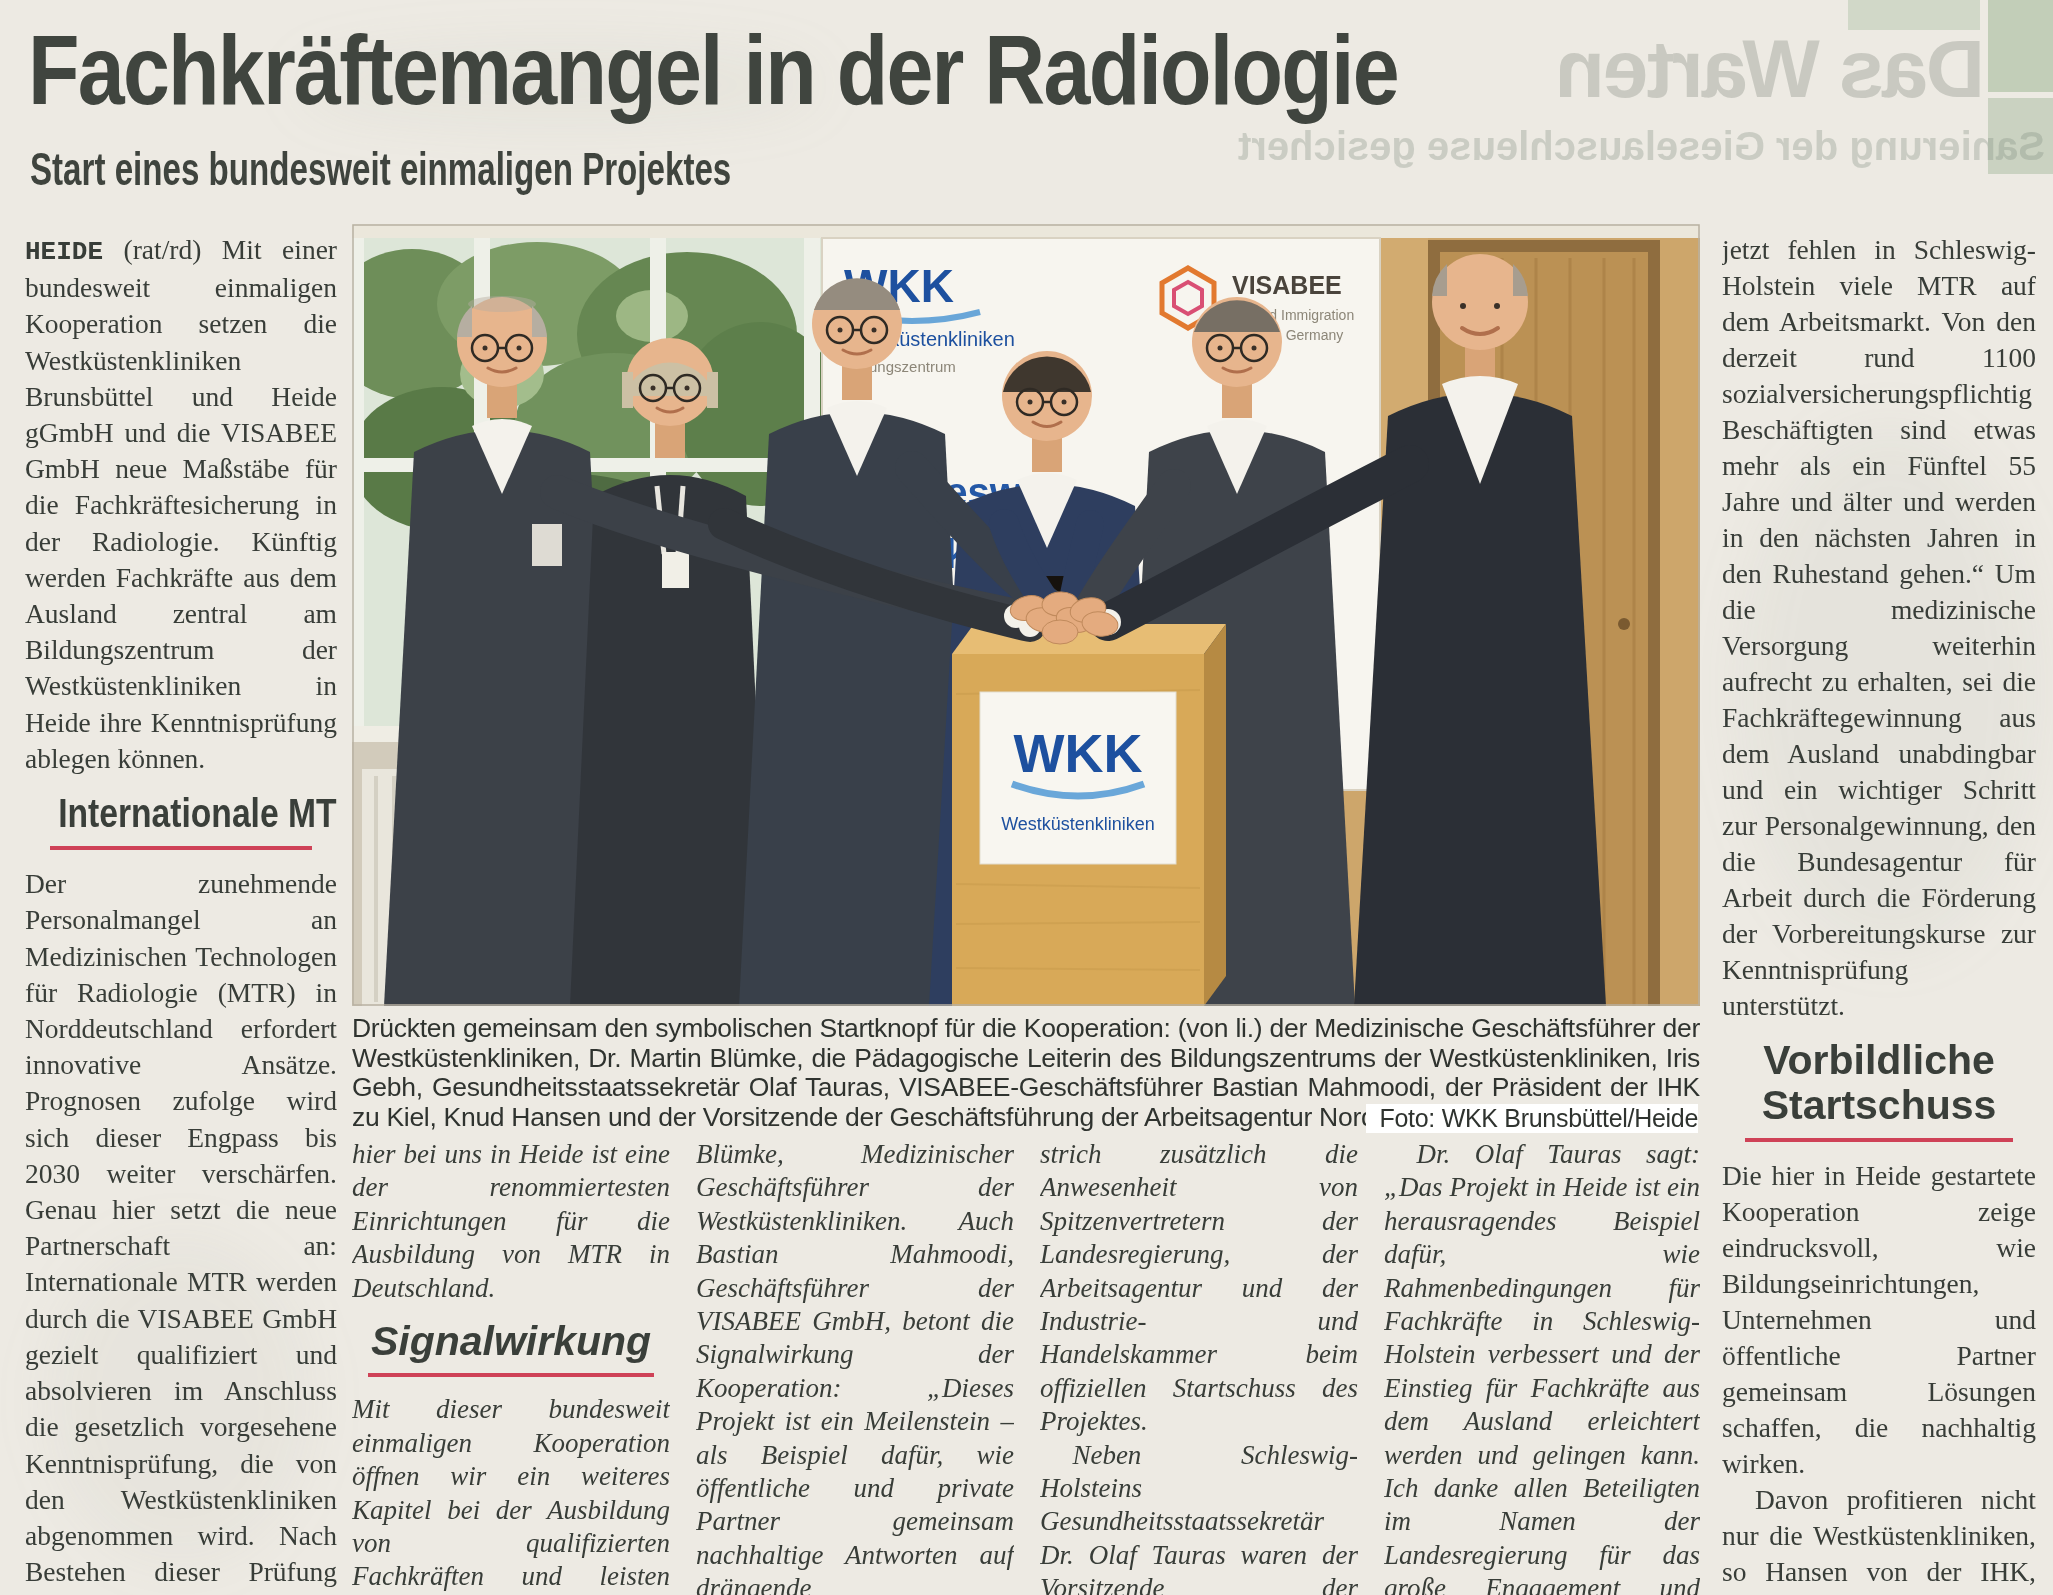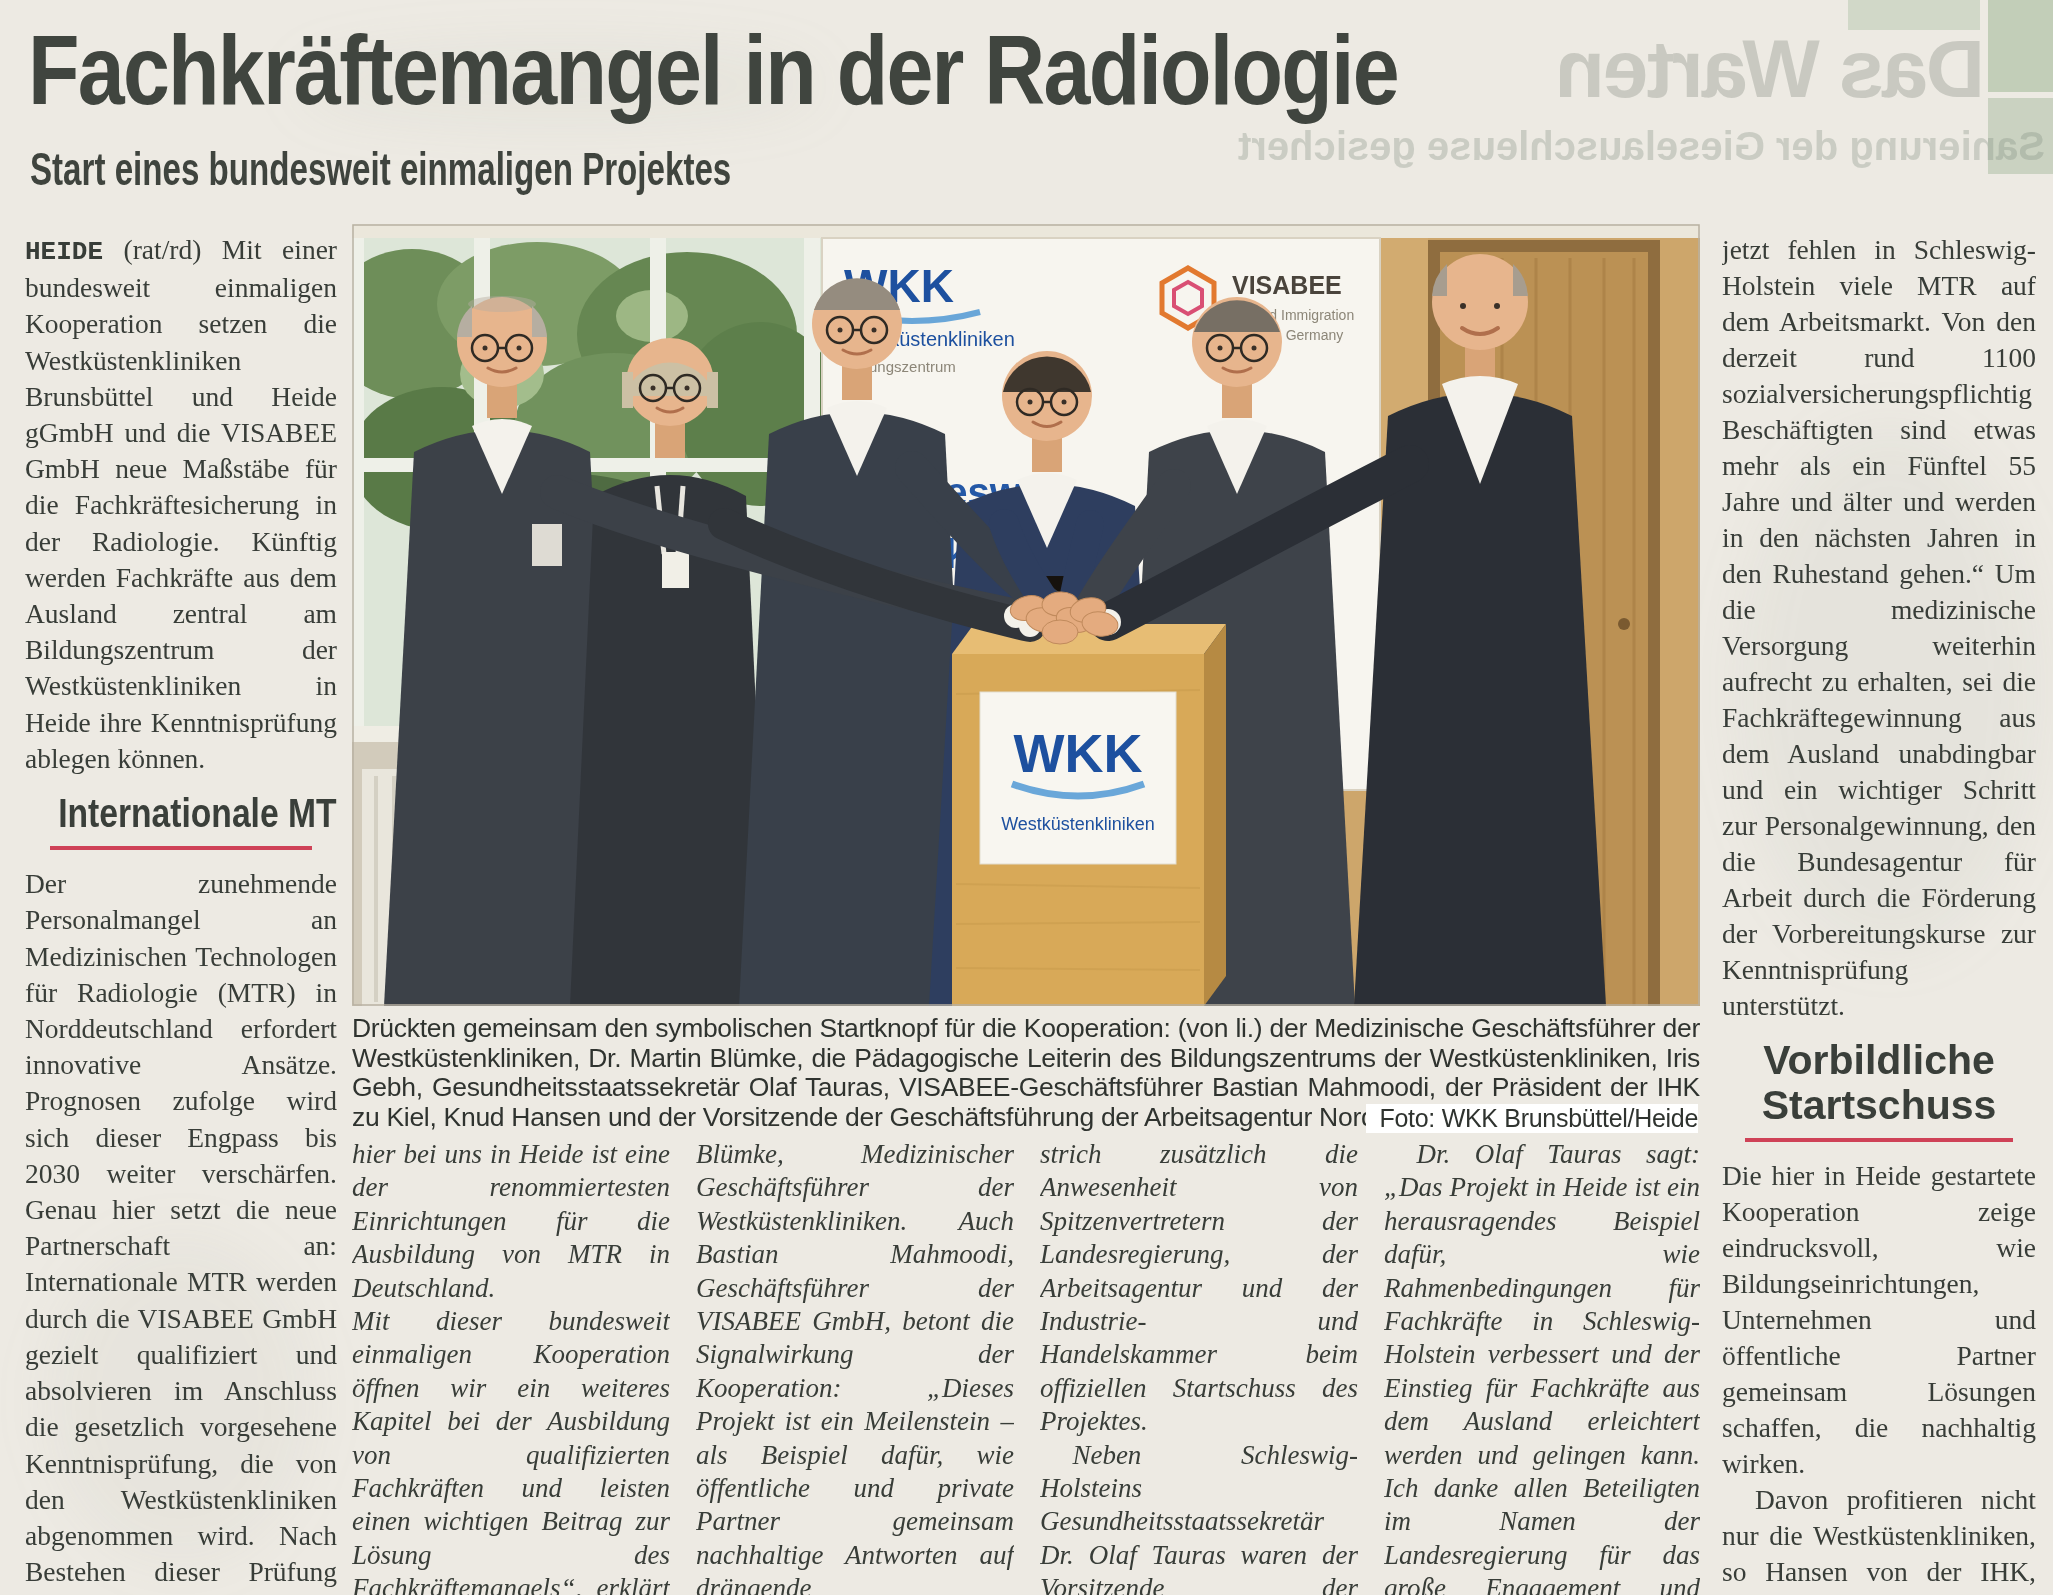--- a/index.html
+++ b/index.html
@@ -285,20 +285,24 @@
     </svg>
   </div>
 
   <div class="caption">
     <span>Drückten gemeinsam den symbolischen Startknopf für die Kooperation: (von li.) der Medizinische Geschäftsführer der Westküstenkliniken, Dr. Martin Blümke, die Pädagogische Leiterin des Bildungszentrums der Westküstenkliniken, Iris Gebh, Gesundheitsstaatssekretär Olaf Tauras, VISABEE-Geschäftsführer Bastian Mahmoodi, der Präsident der IHK zu Kiel, Knud Hansen und der Vorsitzende der Geschäftsführung der Arbeitsagentur Nord, Markus Biercher.</span>
     <span class="credit">Foto: WKK Brunsbüttel/Heide</span>
   </div>
 
   <div class="col bcol c2">
     <p>hier bei uns in Heide ist eine der renommiertesten Einrichtungen für die Ausbildung von MTR in Deutschland.</p>
+    <div class="secthead">
+      <span class="t">Signalwirkung</span>
+      <div class="rule" style="width:286px;"></div>
+    </div>
     <p>Mit dieser bundesweit einmaligen Kooperation öffnen wir ein weiteres Kapitel bei der Ausbildung von qualifizierten Fachkräften und leisten einen wichtigen Beitrag zur Lösung des Fachkräftemangels“, erklärt Dr. Martin</p>
   </div>
   <div class="col bcol c3">
     <p>Blümke, Medizinischer Geschäftsführer der Westküstenkliniken. Auch Bastian Mahmoodi, Geschäftsführer der VISABEE GmbH, betont die Signalwirkung der Kooperation: „Dieses Projekt ist ein Meilenstein – als Beispiel dafür, wie öffentliche und private Partner gemeinsam nachhaltige Antworten auf drängende Herausforderungen des Arbeitsmarktes finden können.“ Die Bedeutung des Projektes bei der Fachkräftesicherung unter-</p>
   </div>
   <div class="col bcol c4">
     <p>strich zusätzlich die Anwesenheit von Spitzenvertretern der Landesregierung, der Arbeitsagentur und der Industrie- und Handelskammer beim offiziellen Startschuss des Projektes.</p>
     <p class="indent">Neben Schleswig-Holsteins Gesundheitsstaatssekretär Dr. Olaf Tauras waren der Vorsitzende der Geschäftsführung der Arbeitsagentur Nord, Markus Biercher und der Präsident der IHK Kiel, Knud Hansen, nach Heide gekommen.</p>
   </div>
   <div class="col bcol c5">

